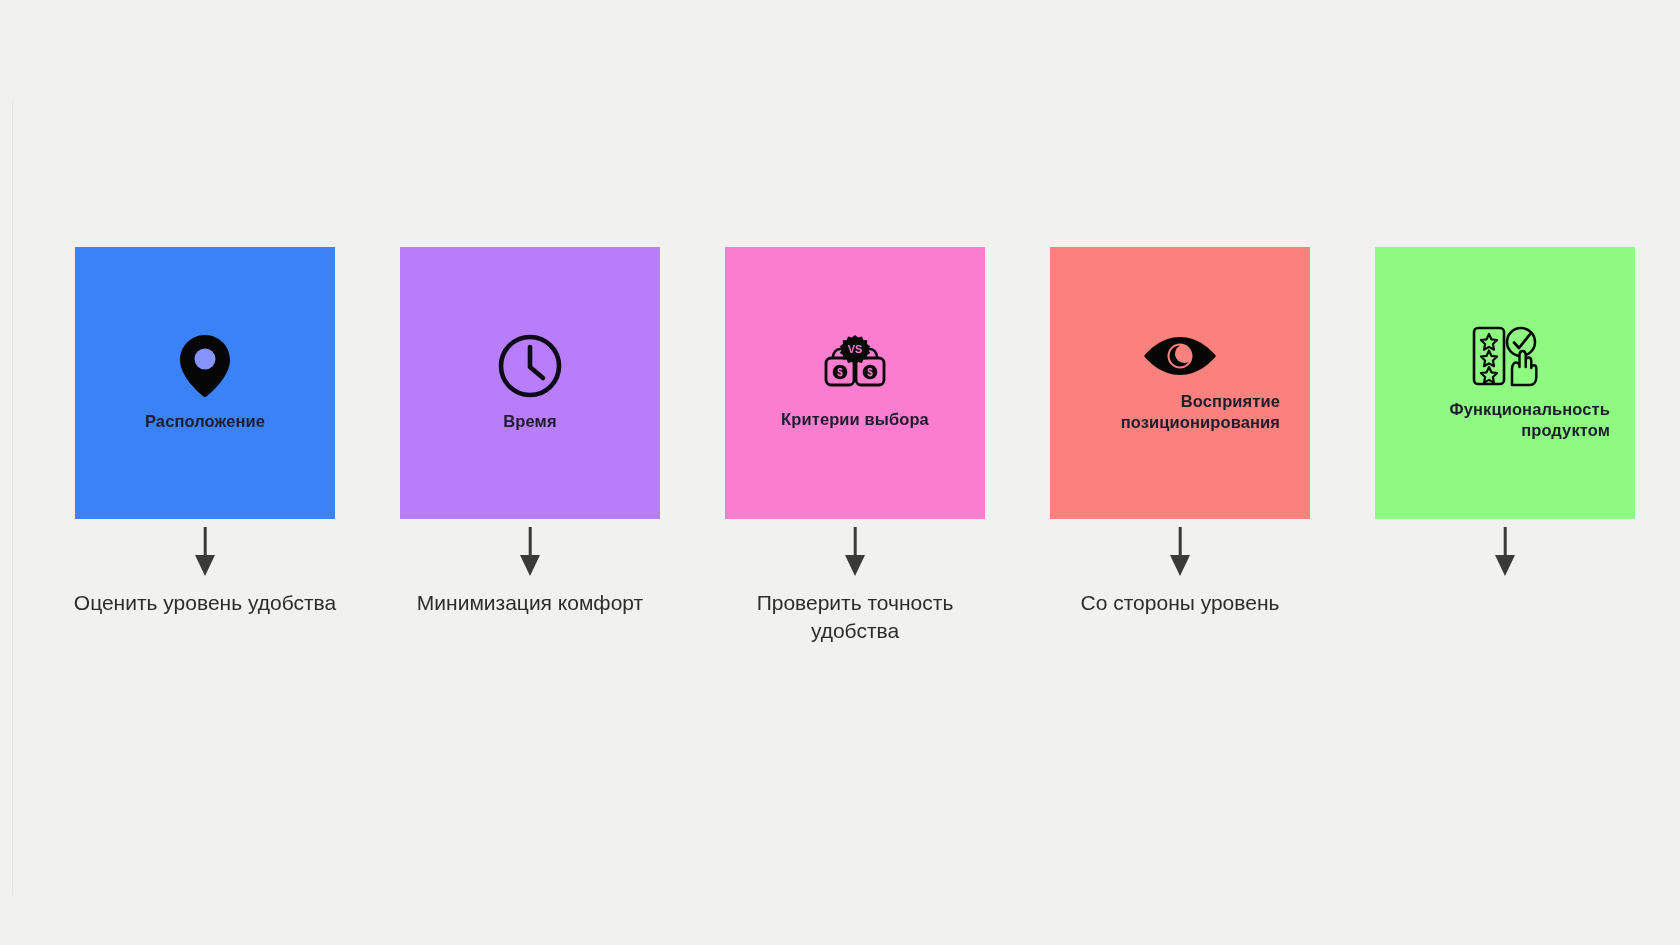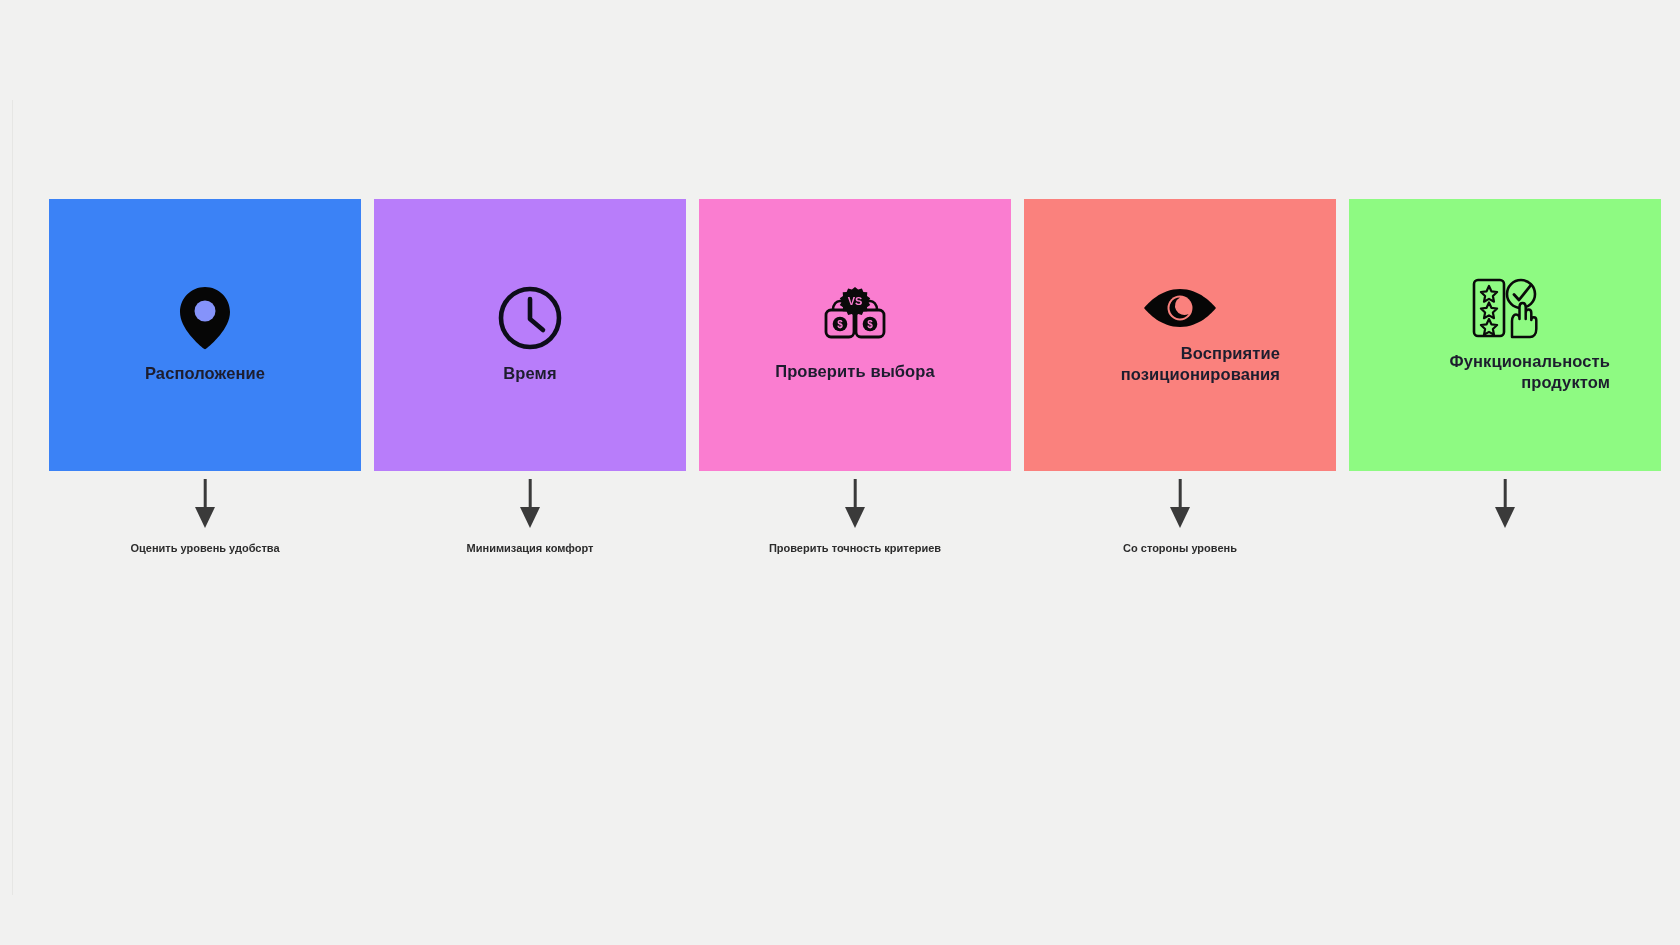--- a/index.html
+++ b/index.html
@@ -46,28 +46,29 @@
   }
 
   .column {
     width: 260px;
     display: flex;
     flex-direction: column;
     align-items: center;
   }
 
   .card {
-    width: 312px;
+    width: 260px;
     height: 272px;
     display: flex;
     flex-direction: column;
     align-items: center;
     justify-content: center;
     box-sizing: border-box;
     padding: 0 10px;
+    margin-top: 48px;
   }
 
   .card-icon {
     display: block;
     line-height: 0;
     margin-bottom: 12px;
   }
 
   .card-label {
     font-size: 16.5px;
@@ -101,22 +102,22 @@
     transform: translateX(-50%);
     width: 0;
     height: 0;
     border-left: 10.5px solid transparent;
     border-right: 10.5px solid transparent;
     border-top: 21px solid #3a3a3a;
   }
 
   .caption {
     margin-top: 10px;
-    font-size: 11px;
-    font-weight: bold;
+    font-size: 21px;
+    font-weight: normal;
     color: #2c2c2c;
     text-align: center;
     line-height: 1.34;
     width: 280px;
   }
 </style>
 </head>
 <body>
 
 <div class="canvas-edge"></div>
@@ -176,27 +177,27 @@
             </g>
 
             <g>
               <path d="M40 23 C40 17 43.5 14 47 14 C50.5 14 54 17 54 23" fill="none" stroke="#0a0a0a" stroke-width="2.6"></path>
               <rect x="33" y="23" width="28" height="27" rx="5" fill="none" stroke="#0a0a0a" stroke-width="2.8"></rect>
               <circle cx="47" cy="37" r="7.3" fill="#0a0a0a"></circle>
               <text x="47" y="41.2" text-anchor="middle" font-family="Liberation Sans, sans-serif" font-size="10" font-weight="bold" fill="#fa7dd0">$</text>
             </g>
           </svg>
         </span>
-        <div class="card-label">Проверить выбора</div>
-      </div>
-      <div class="connector">
-        <div class="stem"></div>
-        <div class="head"></div>
-      </div>
-      <div class="caption" style="width:210px">Проверить точность критериев</div>
+        <div class="card-label">Критерии выбора</div>
+      </div>
+      <div class="connector">
+        <div class="stem"></div>
+        <div class="head"></div>
+      </div>
+      <div class="caption" style="width:210px">Проверить точность удобства</div>
     </div>
 
     <div class="column">
       <div class="card" style="background:#fa817d">
         <span class="card-icon">
           <svg width="76" height="46" viewBox="0 0 76 46" xmlns="http://www.w3.org/2000/svg">
             <path d="M38 4 C57 4 70 18 74 23 C70 28 57 42 38 42 C19 42 6 28 2 23 C6 18 19 4 38 4 Z" fill="#060606"></path>
             <circle cx="38" cy="23" r="12.5" fill="#fa817d"></circle>
             <path d="M38 12.5 a10.5 10.5 0 1 0 8.6 16.5 a8 8 0 1 1 -8.6 -16.5 z" fill="#060606"></path>
           </svg>

